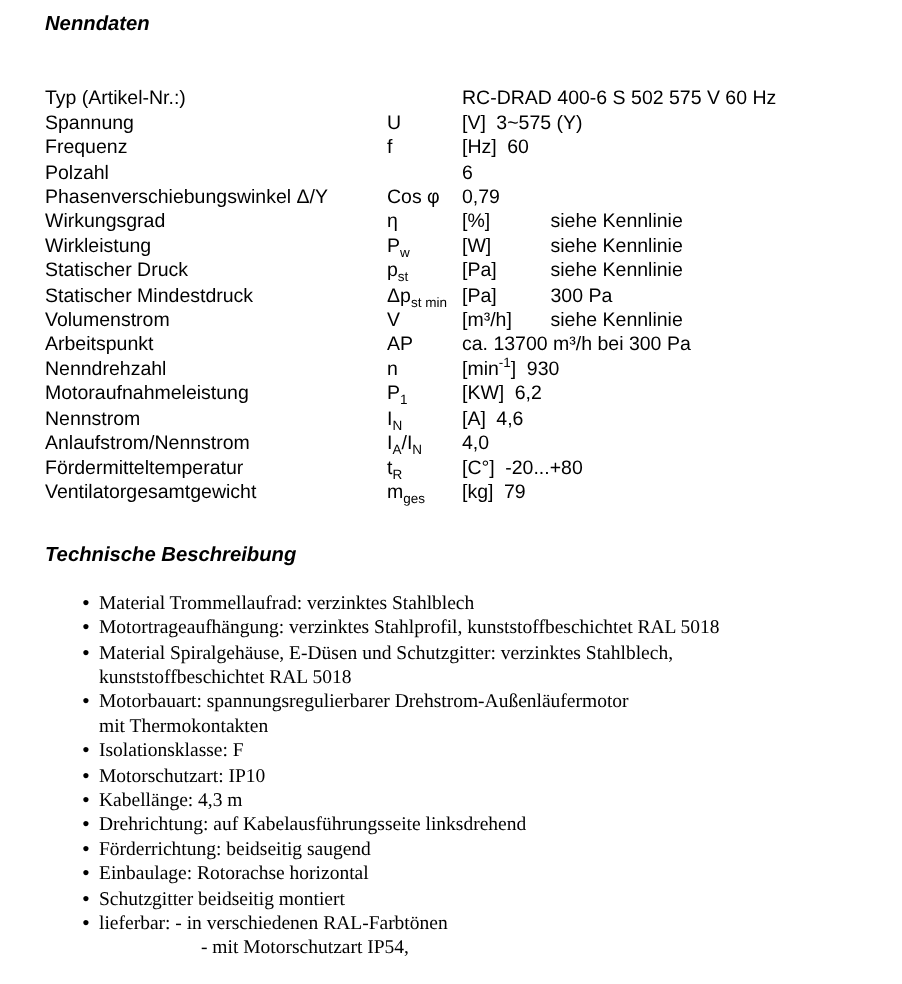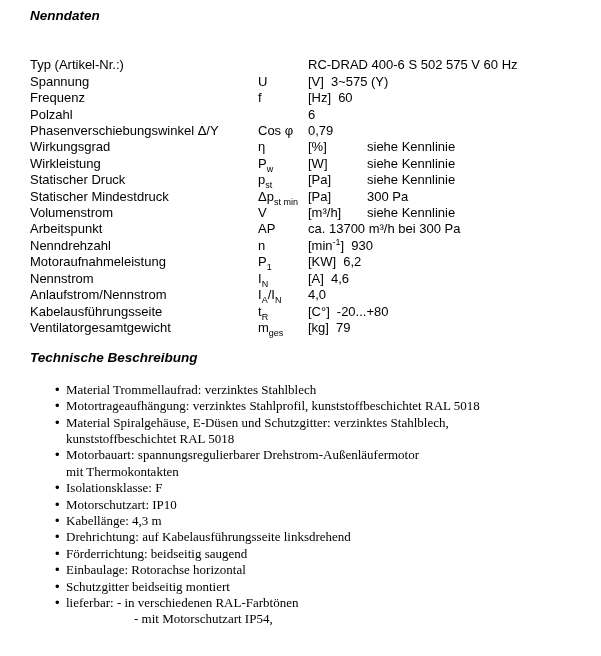--- a/index.html
+++ b/index.html
@@ -8,21 +8,21 @@
     background:#ffffff; color:#000000;
     font-family:"Liberation Sans", sans-serif;
     font-size:13px; line-height:16.4px;
     overflow:hidden;
   }
   .page { padding:8px 18px 0 30px; }
   .sec-title {
     font-size:13.5px; font-weight:bold; font-style:italic;
     margin:0; padding:0;
   }
-  .sec-title.second { margin-top:14px; }
+  .sec-title.second { margin-top:26px; }
 
   
   .ttable { margin-top:33px; }
   .nrow { display:flex; white-space:nowrap; }
   .nrow .lbl { width:228px; flex:none; }
   .nrow .sym { min-width:50px; flex:none; }
   .nrow .unit { flex:none; margin-right:7px; }
   .nrow .unit.tabu { min-width:52px; }
   .nrow .val { flex:none; }
   sub, sup { font-size:9px; line-height:0; }
@@ -123,21 +123,21 @@
         <span class="sym">I<sub>N</sub></span>
         <span class="unit">[A]</span>
         <span class="val">4,6</span>
       </div>
       <div class="nrow">
         <span class="lbl">Anlaufstrom/Nennstrom</span>
         <span class="sym">I<sub>A</sub>/I<sub>N</sub></span>
         <span class="val">4,0</span>
       </div>
       <div class="nrow">
-        <span class="lbl">Kabelausführungsseite</span>
+        <span class="lbl">Fördermitteltemperatur</span>
         <span class="sym">t<sub>R</sub></span>
         <span class="unit">[C°]</span>
         <span class="val">-20...+80</span>
       </div>
       <div class="nrow">
         <span class="lbl">Ventilatorgesamtgewicht</span>
         <span class="sym">m<sub>ges</sub></span>
         <span class="unit">[kg]</span>
         <span class="val">79</span>
       </div>

